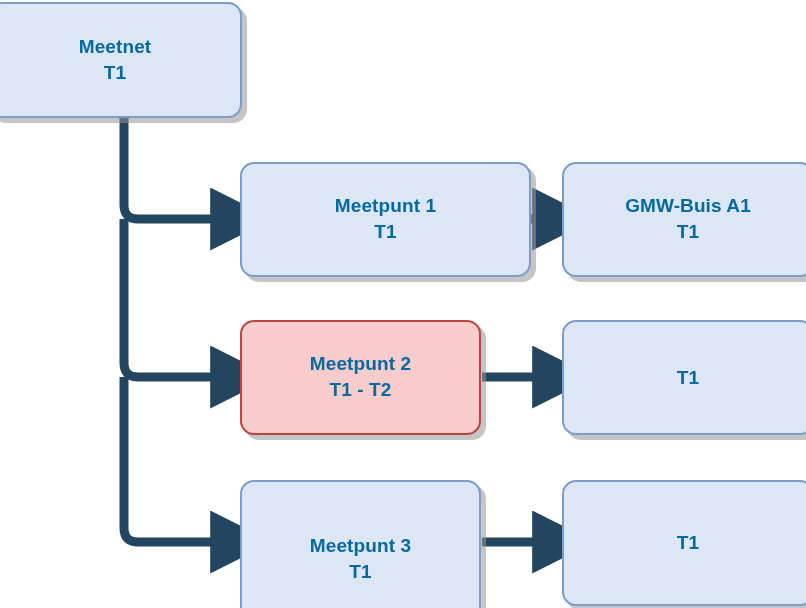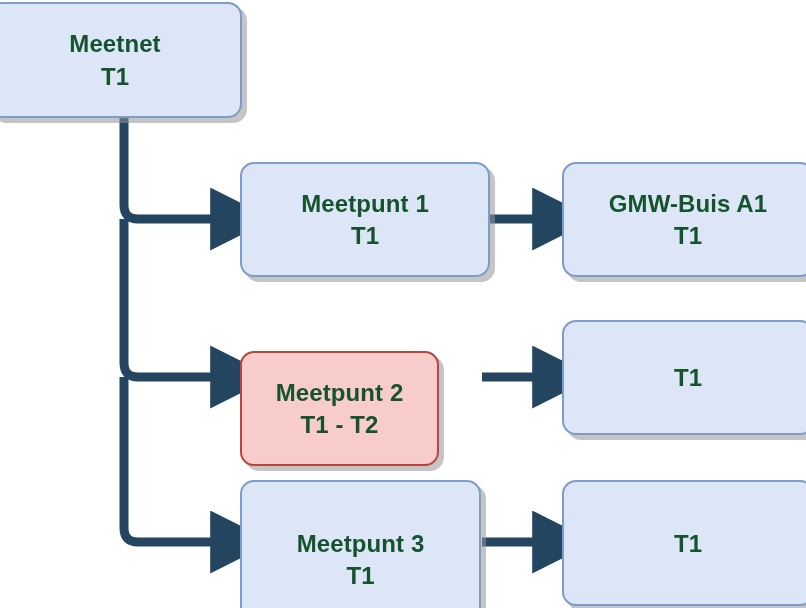--- a/index.html
+++ b/index.html
@@ -34,23 +34,23 @@
     align-items: center;
     justify-content: center;
     z-index: 3;
   }
   .node.highlight {
     border-color: #b9453f;
     background: #f7cccb;
   }
   .node .line1,
   .node .line2 {
-    color: #14532d;
+    color: #0369a1;
     font-weight: bold;
-    font-size: 24px;
+    font-size: 19px;
     line-height: 1.30;
     text-align: right;
     white-space: nowrap;
     letter-spacing: 0.1px;
   }
   .node .line2 { margin-top: 1px; }
 </style>
 </head>
 <body>
 
@@ -82,26 +82,26 @@
     <g>
       <path d="M482,542 L534,542" fill="none" stroke="#23455f" stroke-width="9" stroke-linecap="butt" marker-end="url(#arrowhead)"></path>
     </g>
   </svg>
 
   <div class="node" style="left:-12px; top:2px; width:254px; height:116px;">
     <div class="line1">Meetnet</div>
     <div class="line2">T1</div>
   </div>
 
-  <div class="node" style="left:240px; top:162px; width:250px; height:115px;">
+  <div class="node" style="left:240px; top:162px; width:291px; height:115px;">
     <div class="line1">Meetpunt 1</div>
     <div class="line2">T1</div>
   </div>
 
-  <div class="node highlight" style="left:240px; top:320px; width:199px; height:115px;margin-top:31px;">
+  <div class="node highlight" style="left:240px; top:320px; width:241px; height:115px;">
     <div class="line1">Meetpunt 2</div>
     <div class="line2">T1 - T2</div>
   </div>
 
   <div class="node" style="left:240px; top:480px; width:241px; height:159px;">
     <div class="line1">Meetpunt 3</div>
     <div class="line2">T1</div>
   </div>
 
   <div class="node" style="left:562px; top:162px; width:252px; height:115px;">

